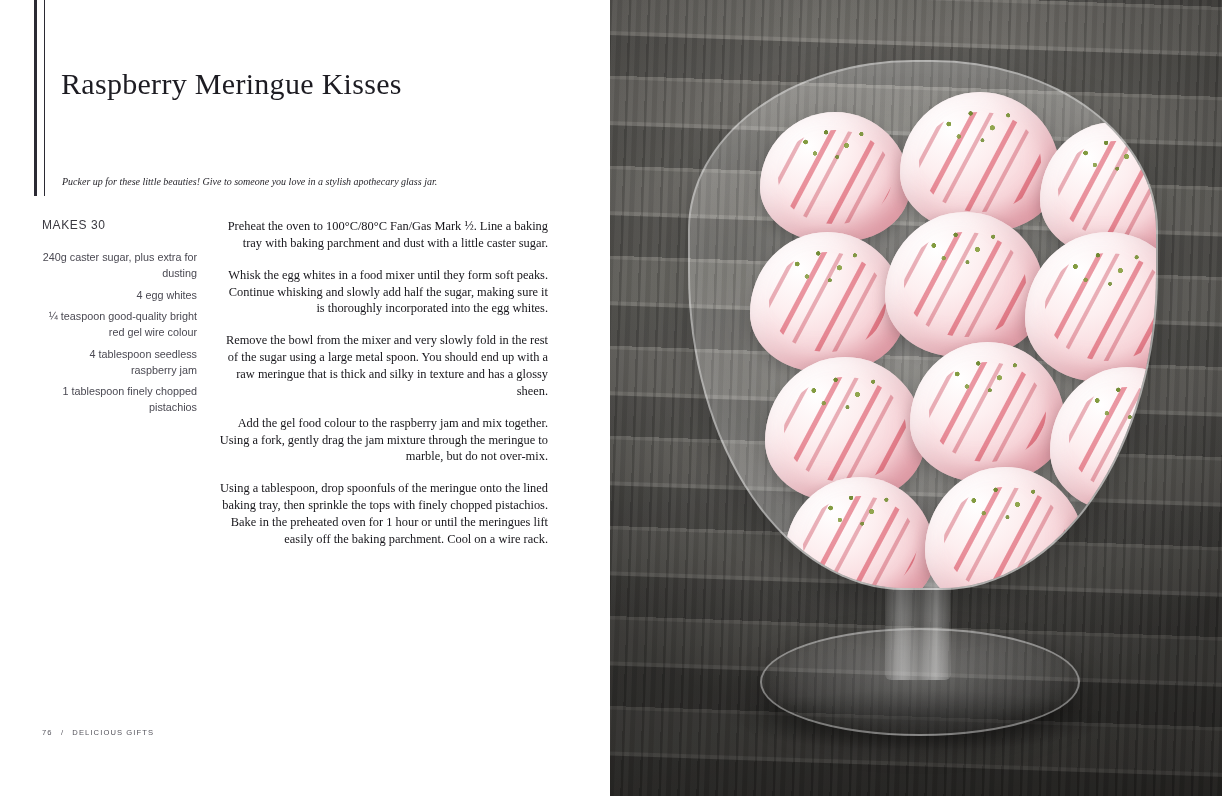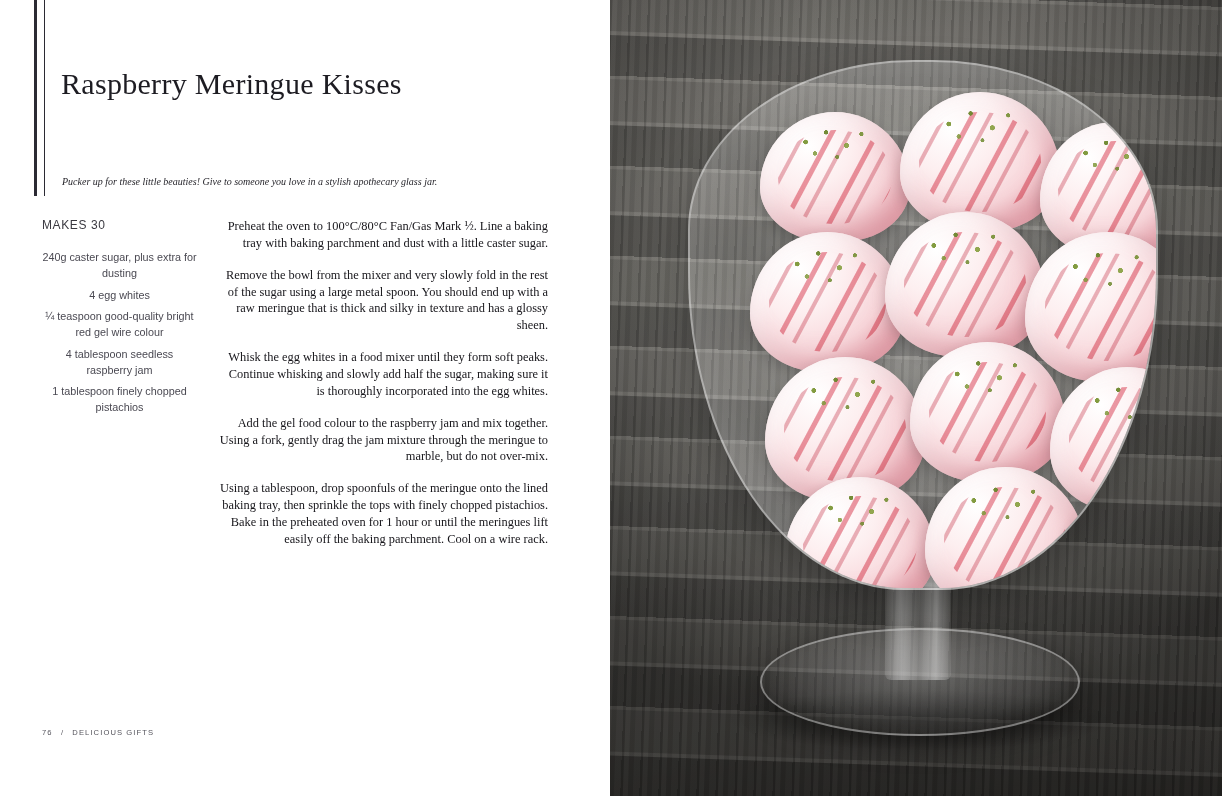--- a/index.html
+++ b/index.html
@@ -78,21 +78,21 @@
     margin-bottom: 18px;
   }
   .ing-list {
     list-style: none;
     margin: 0;
     padding: 0;
     font-family: "Liberation Sans", sans-serif;
     font-size: 10.8px;
     line-height: 1.46;
     color: #4a4952;
-    text-align: center;
+    text-align: right;
   }
   .ing-list li {
     margin-bottom: 6px;
   }
 
   
   .method {
     position: absolute;
     left: 218px; top: 218px;
     width: 330px;
@@ -251,22 +251,22 @@
         <li>240g caster sugar, plus extra for dusting</li>
         <li>4 egg whites</li>
         <li>¼ teaspoon good-quality bright red gel wire colour</li>
         <li>4 tablespoon seedless raspberry jam</li>
         <li>1 tablespoon finely chopped pistachios</li>
       </ul>
     </div>
 
     <div class="method">
       <p>Preheat the oven to 100°C/80°C Fan/Gas Mark ½. Line a baking tray with baking parchment and dust with a little caster sugar.</p>
+      <p>Whisk the egg whites in a food mixer until they form soft peaks. Continue whisking and slowly add half the sugar, making sure it is thoroughly incorporated into the egg whites.</p>
       <p>Remove the bowl from the mixer and very slowly fold in the rest of the sugar using a large metal spoon. You should end up with a raw meringue that is thick and silky in texture and has a glossy sheen.</p>
-      <p>Whisk the egg whites in a food mixer until they form soft peaks. Continue whisking and slowly add half the sugar, making sure it is thoroughly incorporated into the egg whites.</p>
       <p>Add the gel food colour to the raspberry jam and mix together. Using a fork, gently drag the jam mixture through the meringue to marble, but do not over-mix.</p>
       <p>Using a tablespoon, drop spoonfuls of the meringue onto the lined baking tray, then sprinkle the tops with finely chopped pistachios. Bake in the preheated oven for 1 hour or until the meringues lift easily off the baking parchment. Cool on a wire rack.</p>
     </div>
 
     <div class="folio">
       <span class="num">76</span>
       <span class="sep">/</span>
       <span>DELICIOUS GIFTS</span>
     </div>
   </div>

